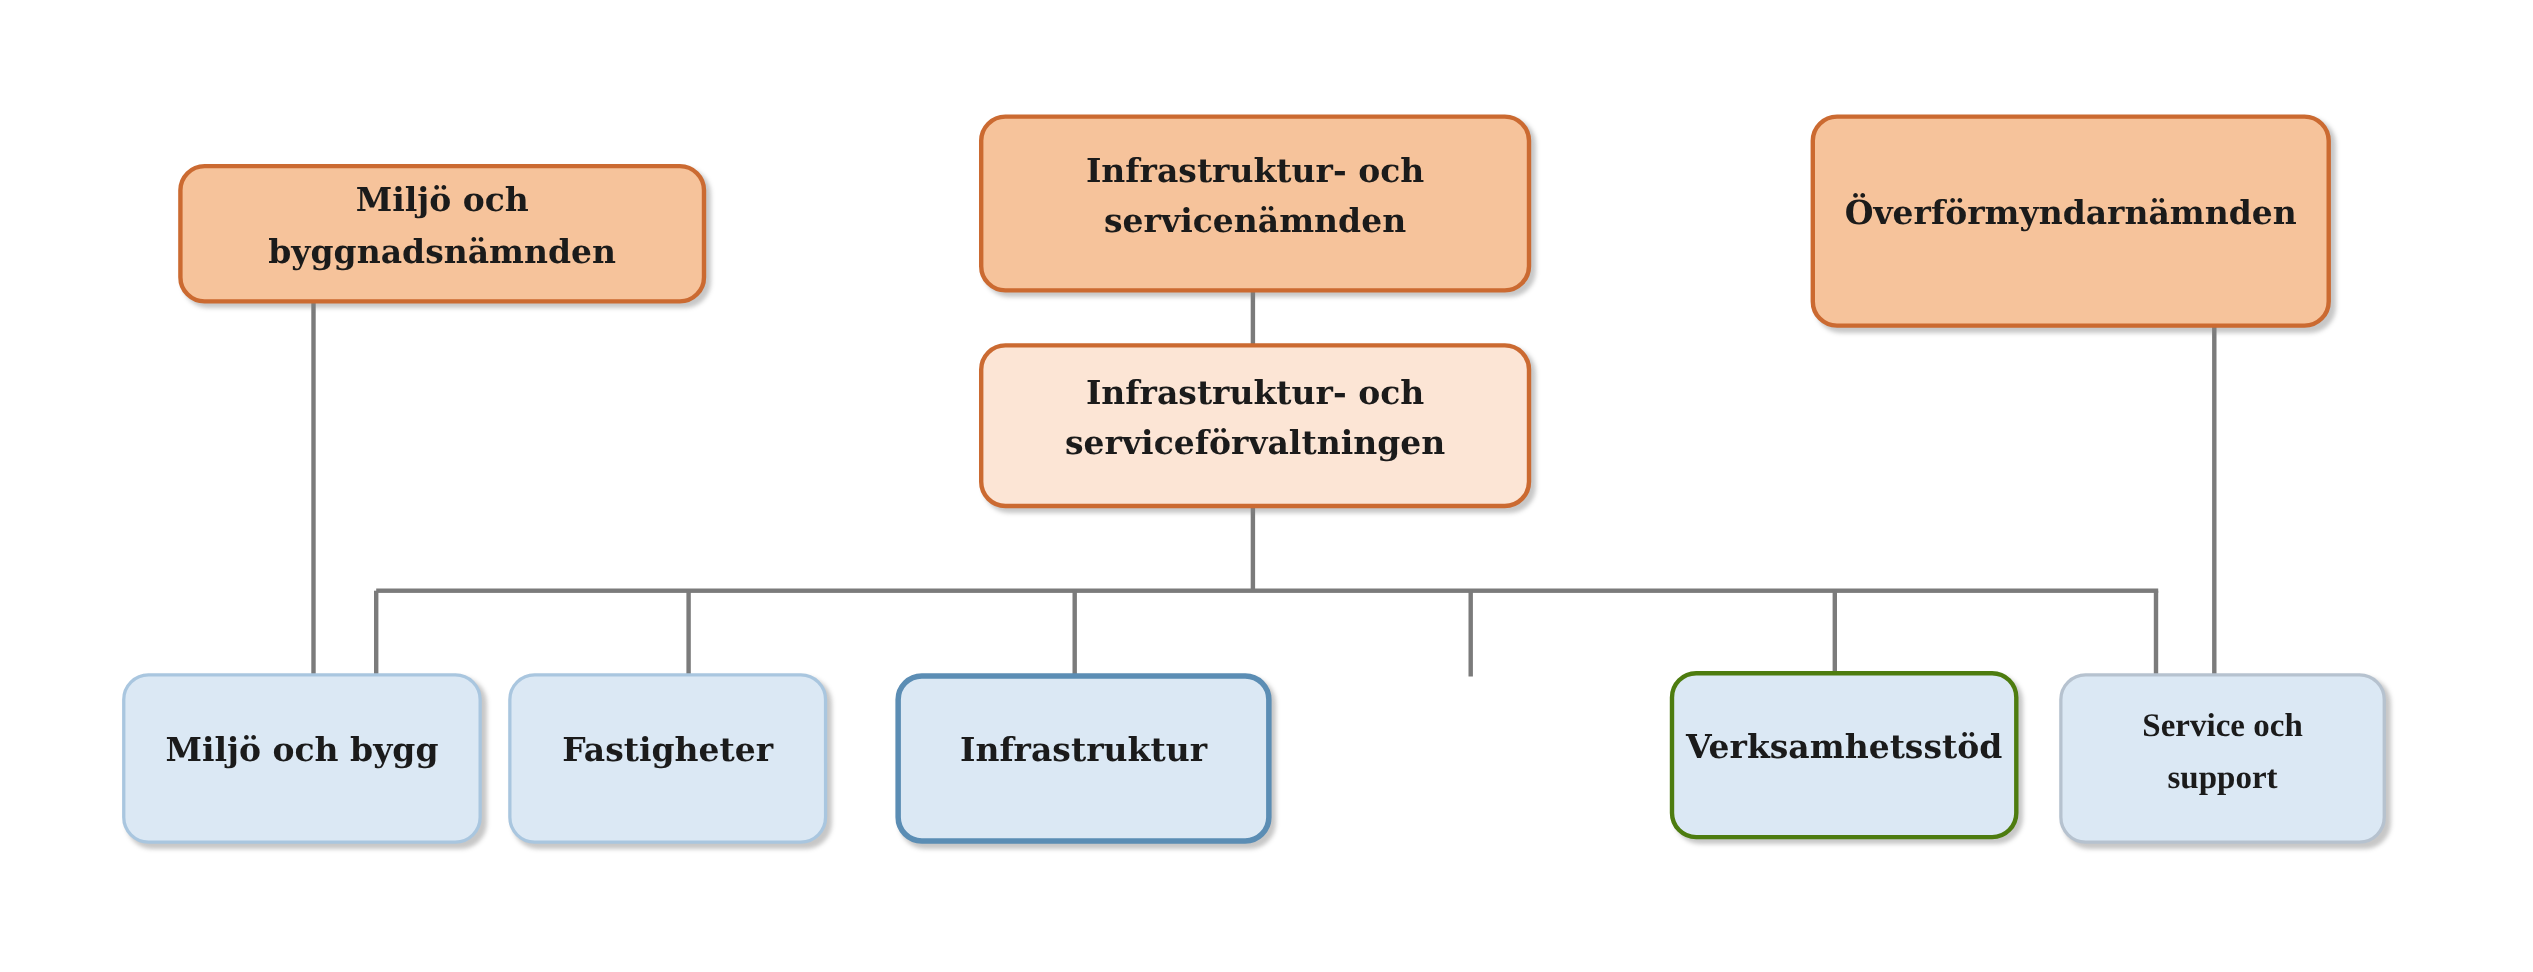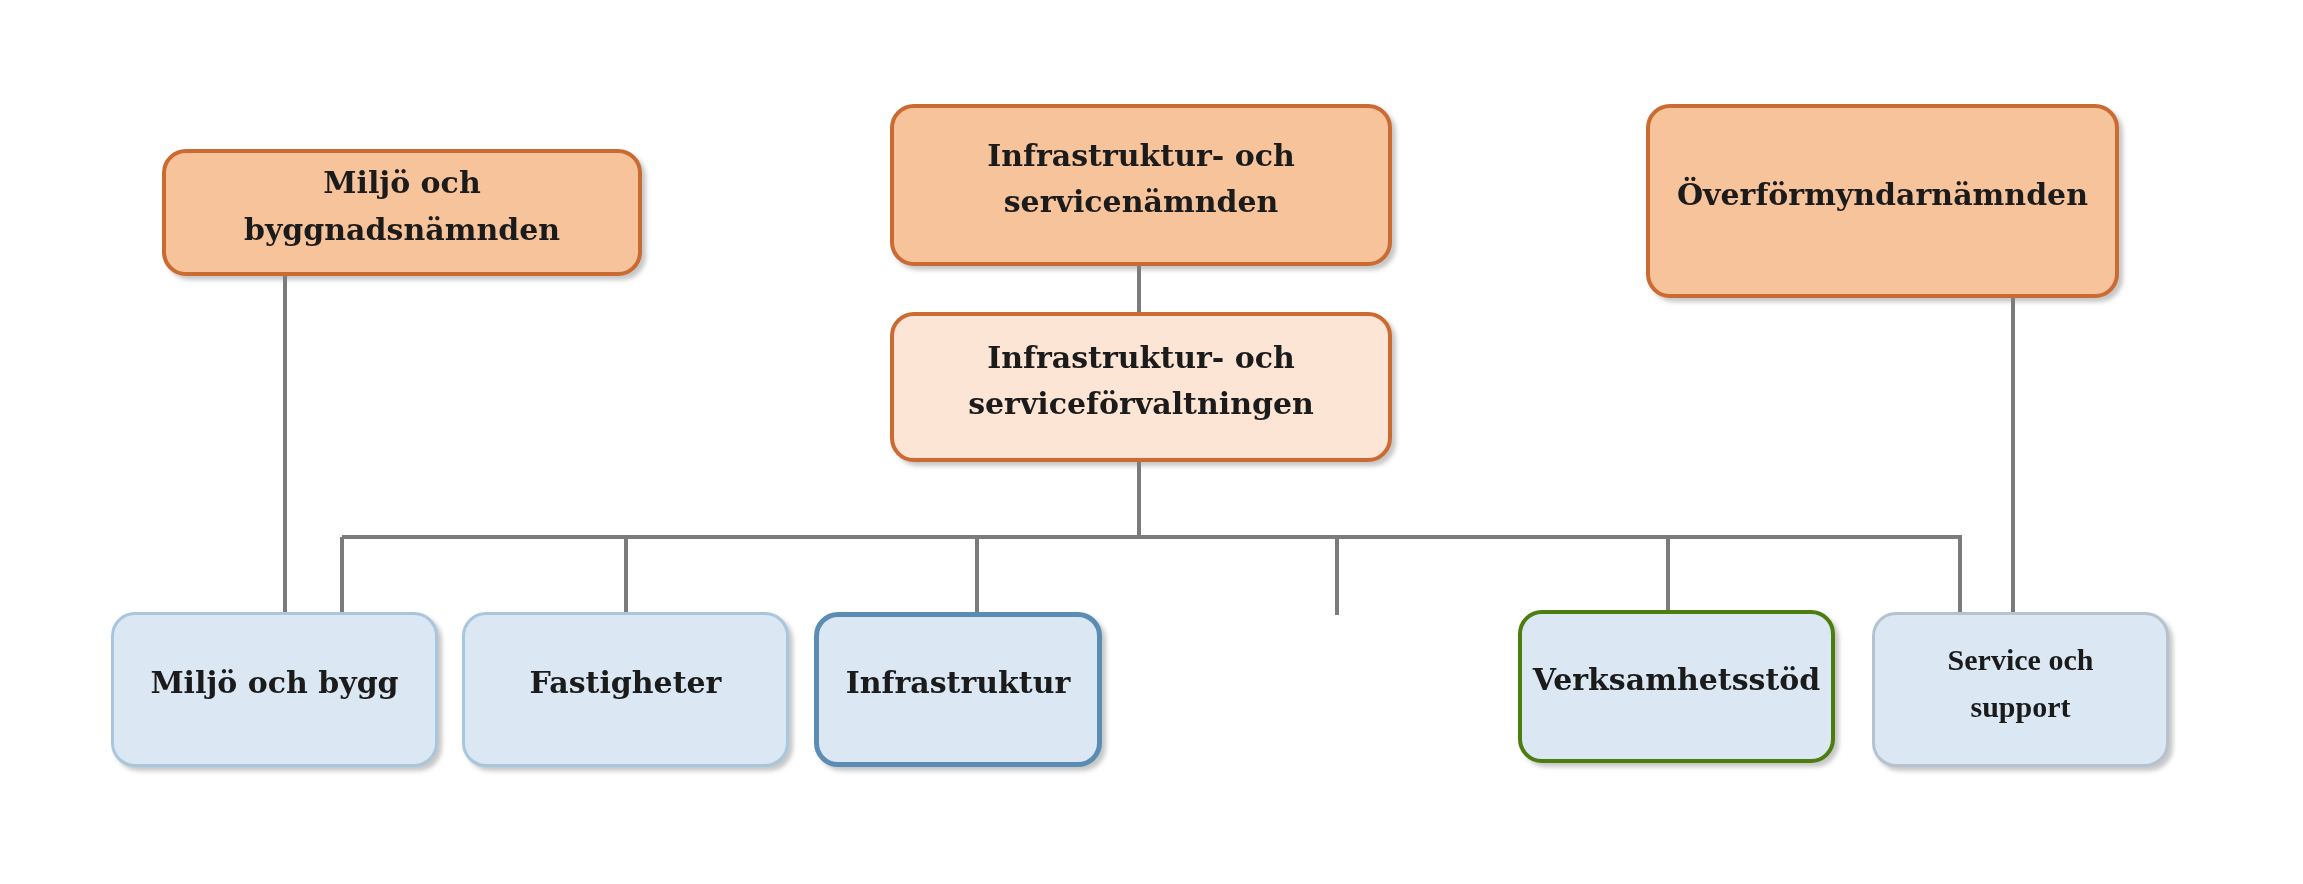--- a/index.html
+++ b/index.html
@@ -67,22 +67,22 @@
   .unit {
     background: #dbe8f4;
   }
 
   .n1 { left: 162px;  top: 111px; width: 480px; height: 127px; margin-top: 38px; }
   .n2 { left: 890px;  top: 104px; width: 502px; height: 162px; justify-content: center; }
   .n3 { left: 1646px; top: 104px; width: 473px; height: 194px; }
   .f1 { left: 890px;  top: 312px; width: 502px; height: 150px; }
 
   .b1 { left: 111px;  top: 612px; width: 327px; height: 155px; border: 3px solid #a9c6df; }
-  .b2 { left: 462px;  top: 612px; width: 327px; height: 155px; border: 3px solid #a9c6df; }
-  .b3 { left: 814px;  top: 612px; width: 288px; height: 155px; border: 5px solid #5b8db4; }
+  .b2 { left: 462px;  top: 612px; width: 290px; height: 155px; border: 3px solid #a9c6df; }
+  .b3 { left: 814px;  top: 612px; width: 342px; height: 155px; border: 5px solid #5b8db4; }
   .b4 { left: 1174px; top: 612px; width: 322px; height: 155px; border: 5px solid #5b8db4; }
   .b5 { left: 1518px; top: 610px; width: 317px; height: 153px; border: 4px solid #4d7c0f; }
   .b6 { left: 1872px; top: 612px; width: 297px; height: 155px; border: 3px solid #b6c2cf; font-family: Liberation Serif, serif; }
 
   .node-label { display: inline-block; }
 </style>
 </head>
 <body>
 
 <div id="canvas">

